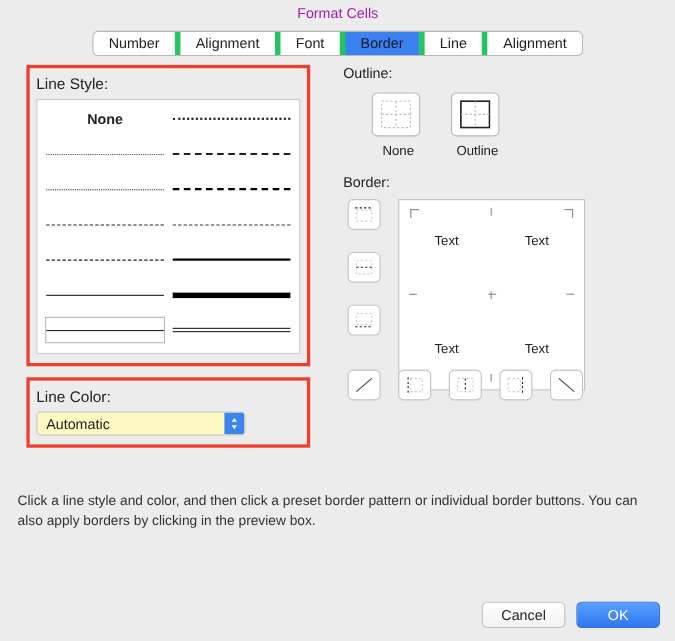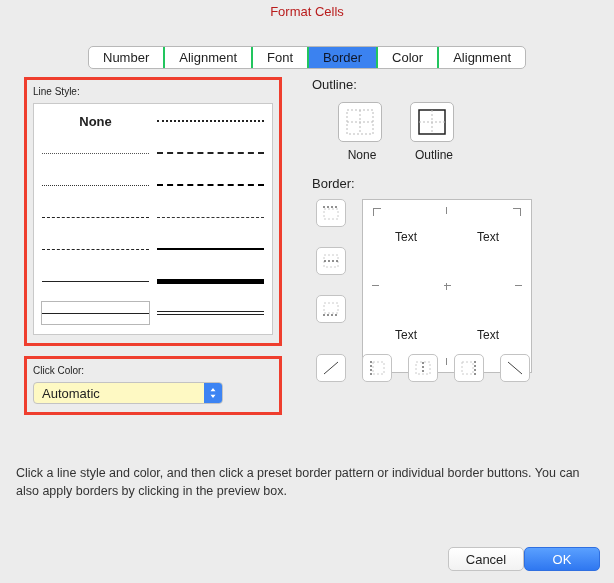--- a/index.html
+++ b/index.html
@@ -10,39 +10,39 @@
     font-family: -apple-system, "Helvetica Neue", Arial, sans-serif;
     font-size: 13px;
     background: #ececec;
     color: #222;
   }
   .titlebar {
     height: 24px;
     line-height: 24px;
     text-align: center;
     font-size: 13px;
-    color: #b91c1c;
+    color: #a21caf;
     background: #ececec;
   }
   .tabbar {
     display: flex;
     justify-content: center;
-    margin-top: 22px;
+    margin-top: 4px;
   }
   .tab-seg {
     display: flex;
     border: 1px solid #b8b8b8;
     border-radius: 5px;
     overflow: hidden;
     background: #fff;
   }
   .tab {
     padding: 3px 14px;
     font-size: 13px;
-    border-left: 2px solid #22c55e;
+    border-left: 5px solid #22c55e;
     cursor: default;
   }
   .tab:first-child { border-left: none; }
   .tab.active {
     background: #3b82f0;
     color: #0f172a;
   }
   .content {
     position: relative;
     padding: 10px 16px 0 16px;
@@ -58,21 +58,21 @@
     left: 308px;
     top: 8px;
     width: 280px;
   }
   .group-highlight {
     border: 3px solid #ef3e2e;
     padding: 6px 6px 8px 6px;
     margin-bottom: 10px;
   }
   .grp-label {
-    font-size: 10px;
+    font-size: 14px;
     margin-bottom: 6px;
   }
   .linestyle-grid {
     display: grid;
     grid-template-columns: 1fr 1fr;
     background: #fff;
     border: 1px solid #c9c9c9;
     column-gap: 8px;
     padding: 6px 8px 10px 8px;
     row-gap: 10px;
@@ -190,21 +190,21 @@
     right: 16px;
     font-size: 12.5px;
     color: #333;
     line-height: 1.4;
   }
   .footer {
     position:absolute;
     right: 14px;
     bottom: 12px;
     display:flex;
-    gap:0;
+    gap:10px;
   }
   .btn {
     min-width: 76px;
     height: 24px;
     border-radius: 5px;
     font-size:13px;
     display:flex;align-items:center;justify-content:center;
     border:1px solid #c4c4c4;
     background: linear-gradient(#ffffff,#f2f2f2);
   }
@@ -218,21 +218,21 @@
 <body>
 
 <div class="titlebar">Format Cells</div>
 
 <div class="tabbar">
   <div class="tab-seg">
     <div class="tab">Number</div>
     <div class="tab">Alignment</div>
     <div class="tab">Font</div>
     <div class="tab active">Border</div>
-    <div class="tab">Color</div>
+    <div class="tab">Line</div>
     <div class="tab">Alignment</div>
   </div>
 </div>
 
 <div class="content">
 
   <div class="leftcol">
     <div class="group-highlight">
       <div class="grp-label">Line Style:</div>
       <div class="linestyle-grid">
@@ -273,21 +273,21 @@
         <div class="ls-cell ls-selected">
             <div class="ls-line line-thin"></div>
           </div>
         <div class="ls-cell">
             <div class="line-double"></div>
           </div>
       </div>
     </div>
 
     <div class="group-highlight">
-      <div class="grp-label">Click Color:</div>
+      <div class="grp-label">Line Color:</div>
       <div class="color-select">
         <div class="sel-text">Automatic</div>
         <div class="sel-btn">
           <svg viewBox="0 0 8 12">
               <path d="M4 0 L7 4 H1 Z M4 12 L1 8 H7 Z"></path>
             </svg>
         </div>
       </div>
     </div>
   </div>

